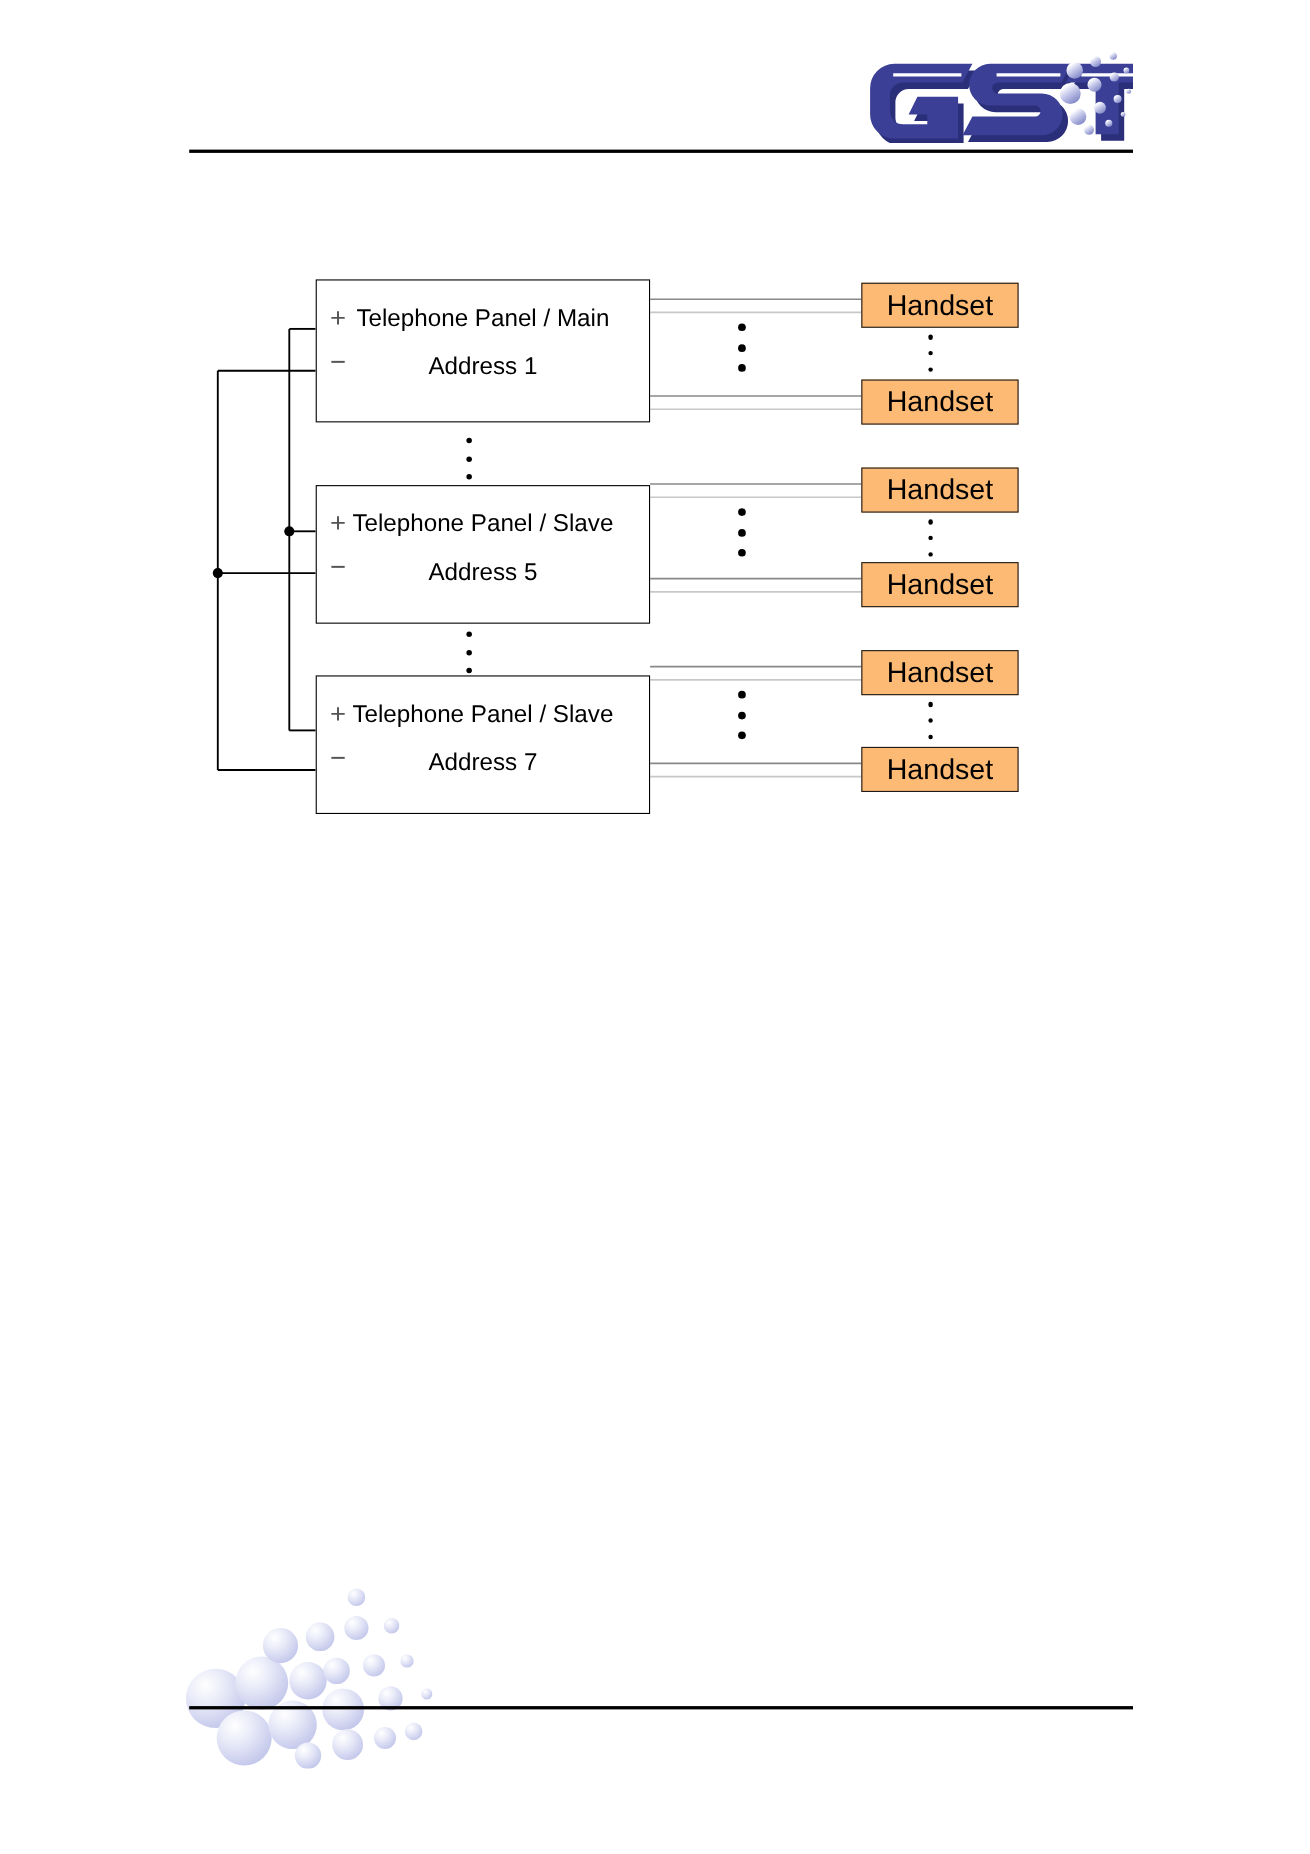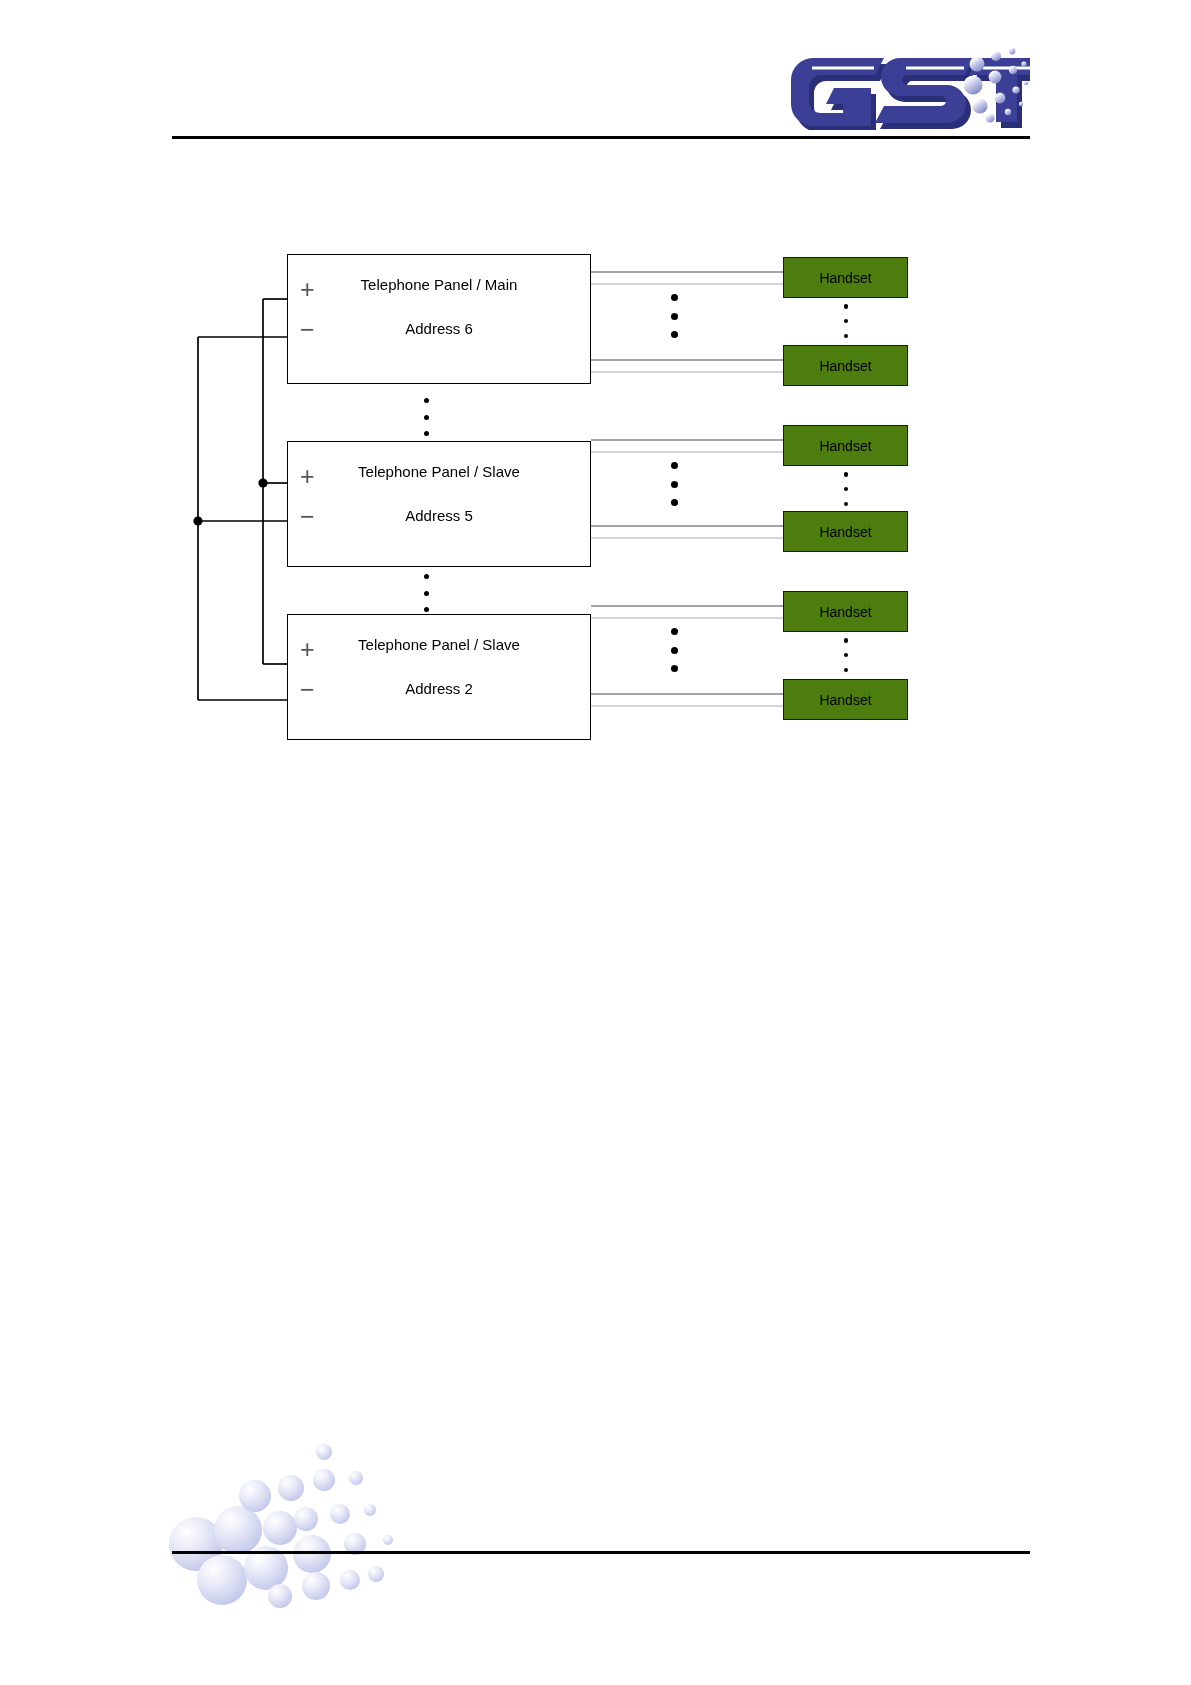--- a/index.html
+++ b/index.html
@@ -84,36 +84,36 @@
     font-family: "Liberation Sans", sans-serif;
   }
   .sign-plus  { top: 22px; }
   .sign-minus { top: 62px; }
 
   .panel-line1, .panel-line2 {
     position: absolute;
     left: 0;
     width: 100%;
     text-align: center;
-    font-size: 15px;
+    font-size: 22px;
     color: #000000;
     white-space: nowrap;
   }
   .panel-line1 { top: 21px; }
   .panel-line2 { top: 65px; }
 
   
   .handset-box {
     position: absolute;
-    width: 125px;
+    width: 143px;
     height: 41px;
     border: 1.3px solid #1a1a1a;
-    background: #4d7c0f;
+    background: #fdba74;
     box-sizing: border-box;
-    font-size: 14px;
+    font-size: 26px;
     display: flex;
     align-items: center;
     justify-content: center;
     white-space: nowrap;
   }
 
   
   .vdots {
     position: absolute;
     display: flex;
@@ -234,35 +234,35 @@
       <g stroke="#888888" stroke-width="1.5" fill="none">
         <line x1="591" y1="694" x2="783" y2="694"></line>
         <line x1="591" y1="706" x2="783" y2="706" stroke="#c8c8c8"></line>
       </g>
     </svg>
 
     <div class="panel-box" style="left:287px; top:254px; width:304px; height:130px;">
       <span class="panel-sign sign-plus">+</span>
       <span class="panel-sign sign-minus">−</span>
       <div class="panel-line1">Telephone Panel / Main</div>
-      <div class="panel-line2">Address 6</div>
+      <div class="panel-line2">Address 1</div>
     </div>
 
     <div class="panel-box" style="left:287px; top:441px; width:304px; height:126px;">
       <span class="panel-sign sign-plus">+</span>
       <span class="panel-sign sign-minus">−</span>
       <div class="panel-line1">Telephone Panel / Slave</div>
       <div class="panel-line2">Address 5</div>
     </div>
 
     <div class="panel-box" style="left:287px; top:614px; width:304px; height:126px;">
       <span class="panel-sign sign-plus">+</span>
       <span class="panel-sign sign-minus">−</span>
       <div class="panel-line1">Telephone Panel / Slave</div>
-      <div class="panel-line2">Address 2</div>
+      <div class="panel-line2">Address 7</div>
     </div>
 
     <div class="vdots small" style="left:423px; top:398px;">
         <i></i>
         <i></i>
         <i></i>
       </div>
     <div class="vdots small" style="left:423px; top:574px;">
         <i></i>
         <i></i>

